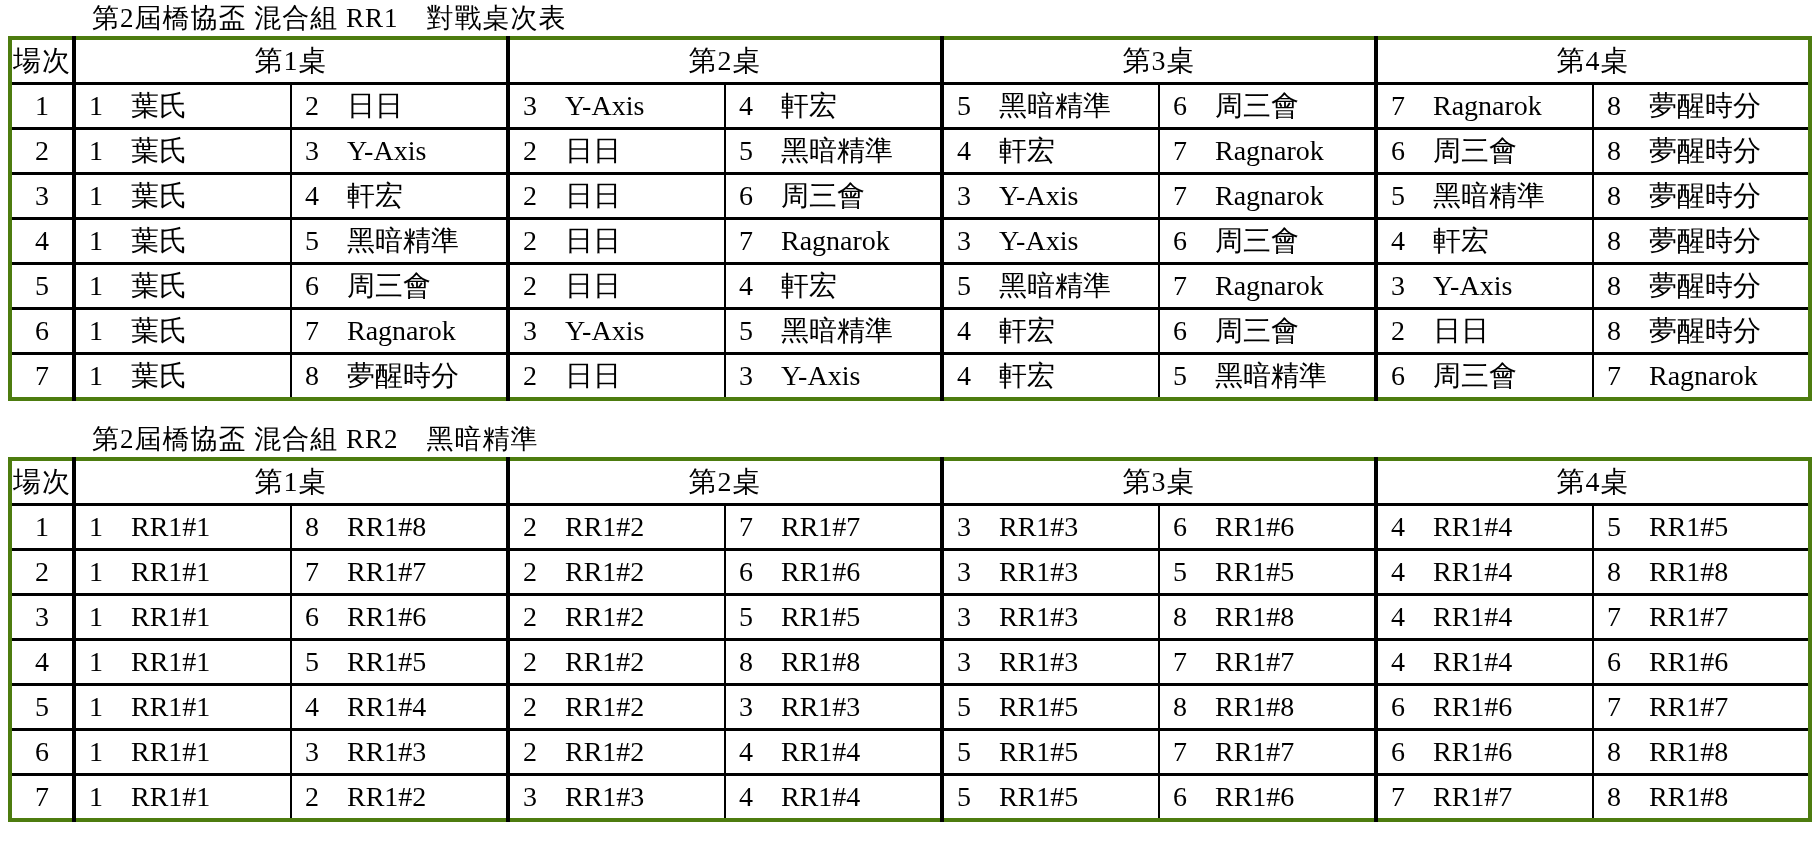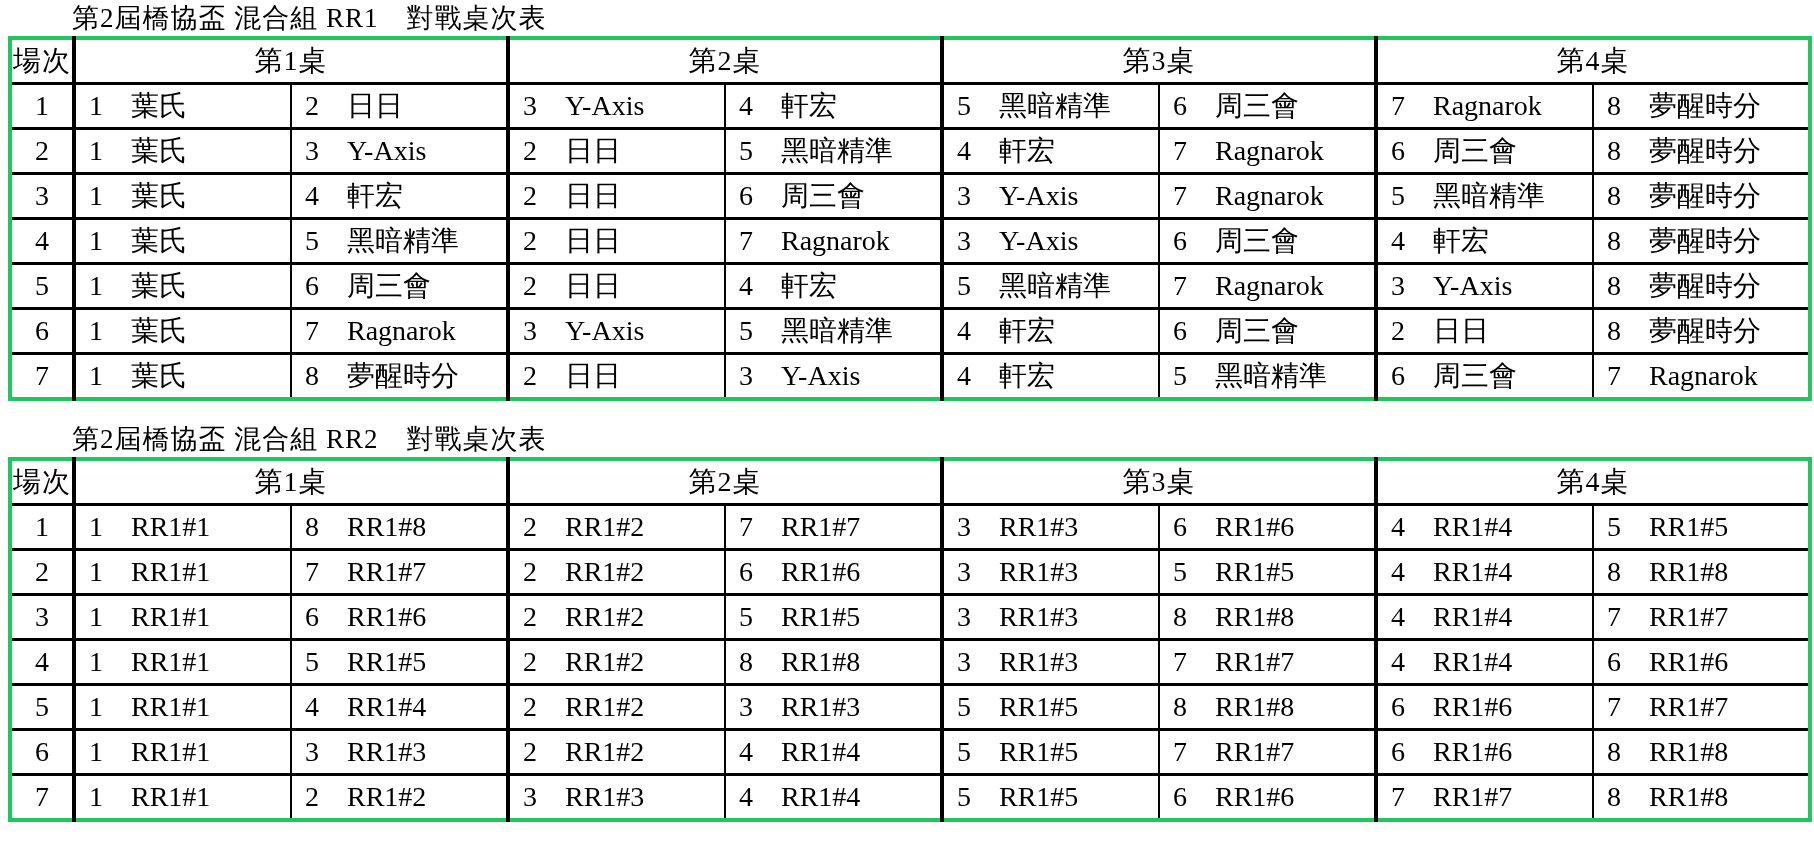--- a/index.html
+++ b/index.html
@@ -10,33 +10,33 @@
     font-family: "Liberation Serif", "DejaVu Serif", serif;
   }
   body {
     width: 1814px;
     height: 855px;
     overflow: hidden;
   }
   .sched-title {
     font-size: 27px;
     line-height: 30px;
-    padding: 3px 0 3px 72px;
+    padding: 3px 0 3px 92px;
     white-space: pre;
     letter-spacing: 1px;
   }
   .sched-title.second {
     margin-top: 20px;
   }
   table.sched {
     border-collapse: collapse;
     table-layout: fixed;
     margin-left: 8px;
     width: 1798px;
-    border: 4px solid #22c55e;
+    border: 4px solid #4d7c0f;
   }
   table.sched th,
   table.sched td {
     border-left: 2px solid #000;
     border-right: 2px solid #000;
     border-top: 3px solid #000;
     border-bottom: 3px solid #000;
     height: 42px;
     font-size: 28px;
     font-weight: normal;
@@ -170,21 +170,21 @@
             <td class="seat tsec"><span class="num">4</span><span class="nm">軒宏</span></td>
             <td class="seat"><span class="num">5</span><span class="nm">黑暗精準</span></td>
             <td class="seat tsec"><span class="num">6</span><span class="nm">周三會</span></td>
             <td class="seat"><span class="num">7</span><span class="nm">Ragnarok</span></td>
           </tr>
         </tbody>
     </table>
   </section>
 
   <section>
-    <div class="sched-title second">第2屆橋協盃 混合組 RR2　對戰桌次表</div>
+    <div class="sched-title second">第2屆橋協盃 混合組 RR2　黑暗精準</div>
     <table class="sched">
       <colgroup>
         <col class="c-round">
         <col class="c-seat">
           <col class="c-seat">
         <col class="c-seat">
           <col class="c-seat">
         <col class="c-seat">
           <col class="c-seat">
         <col class="c-seat">

